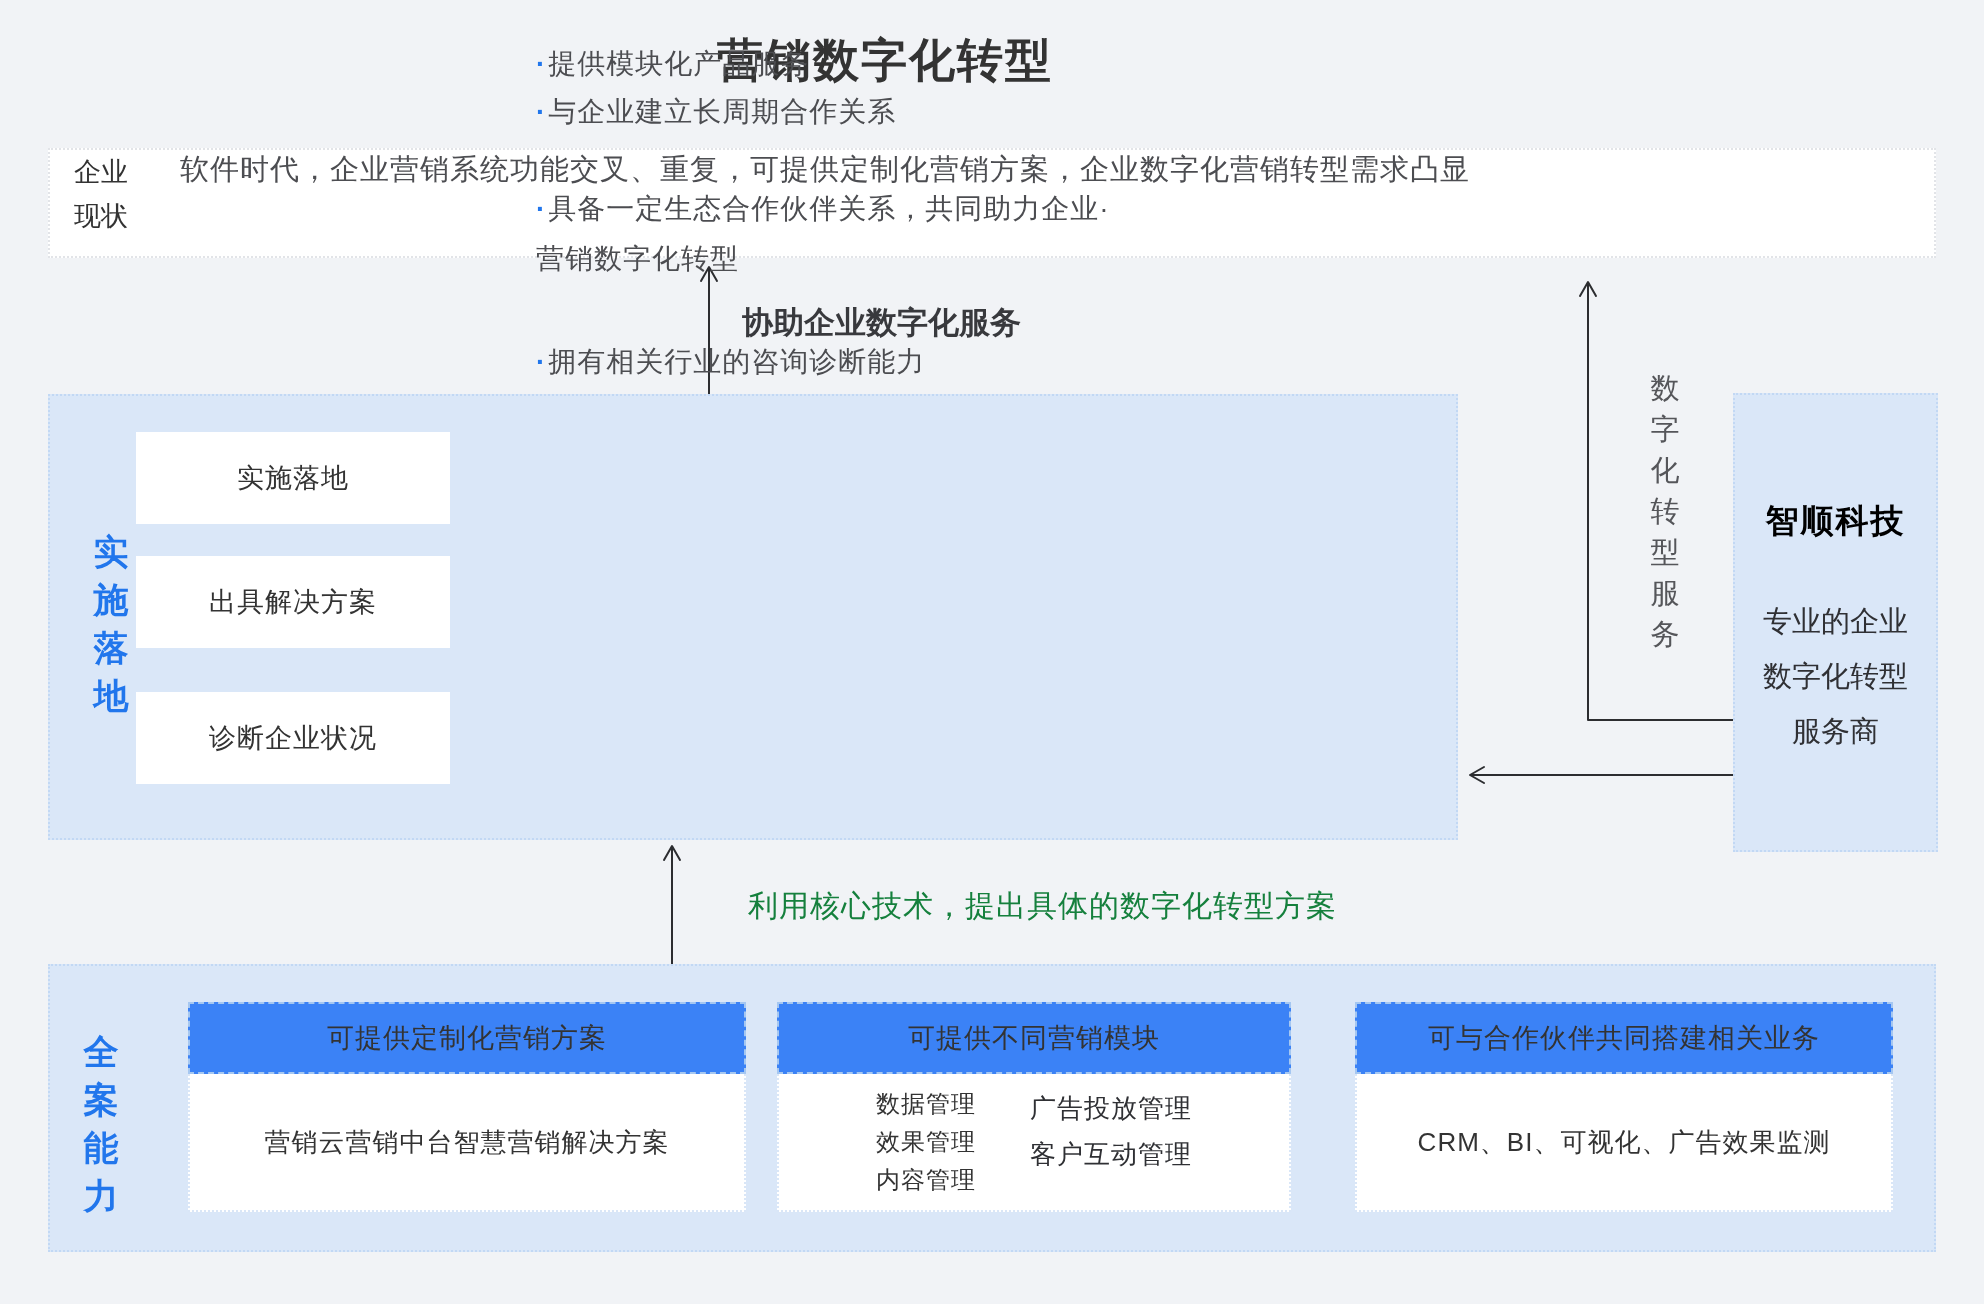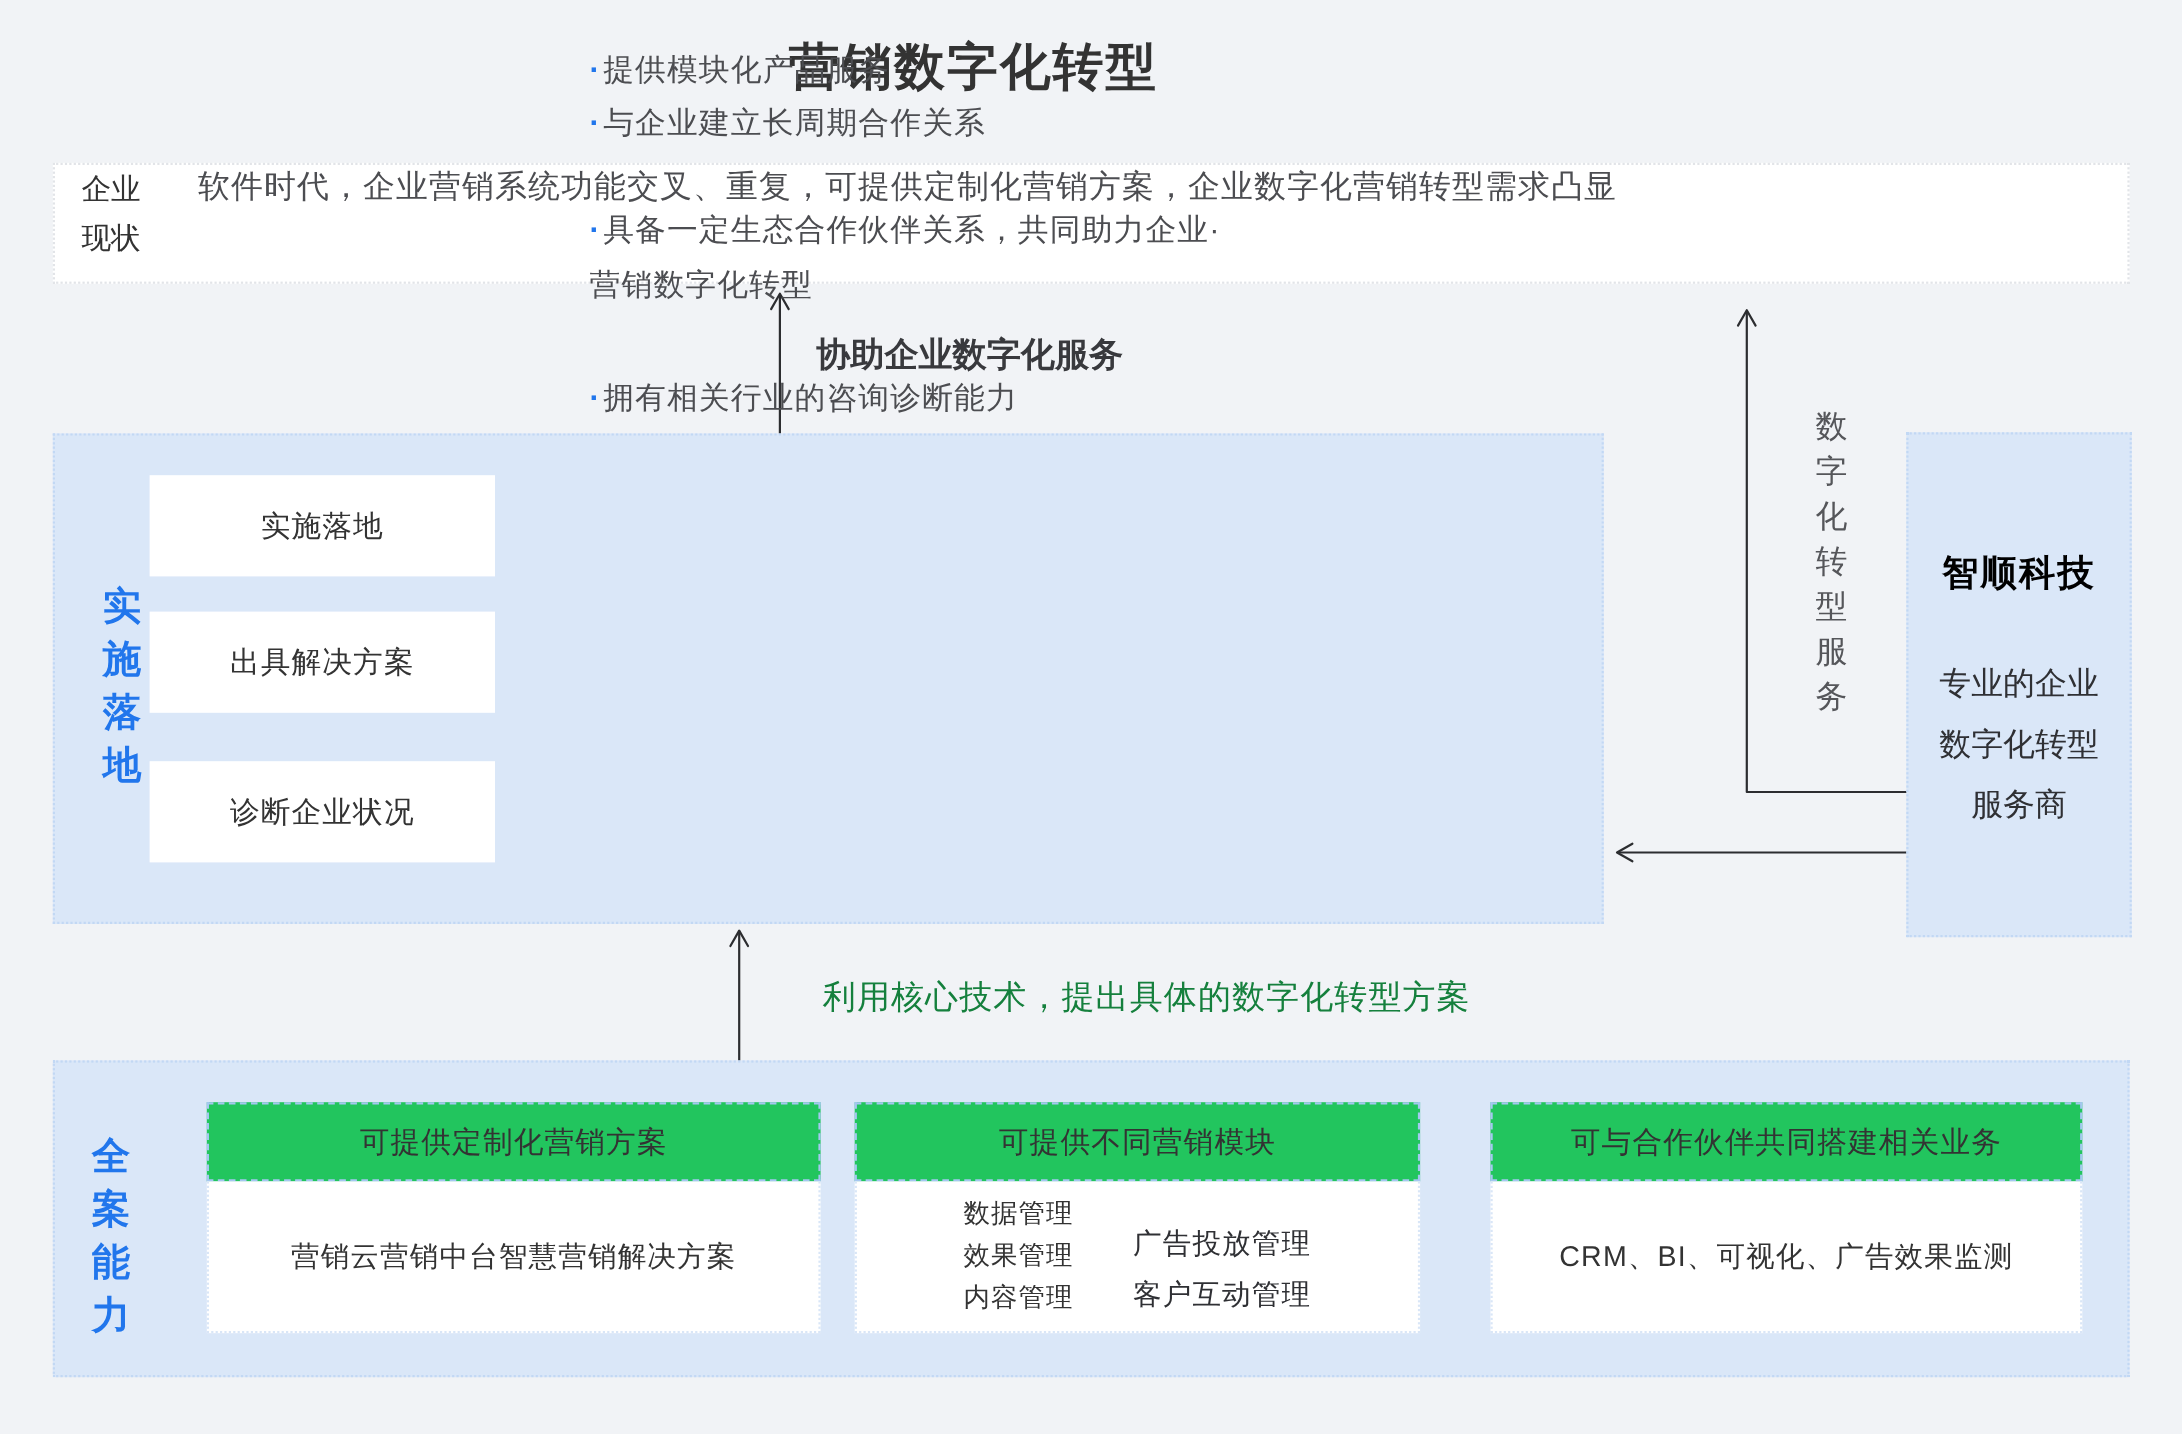--- a/index.html
+++ b/index.html
@@ -59,33 +59,33 @@
     position:absolute;left:1645px;top:368px;width:40px;font-size:29px;color:#55565a;
     line-height:41px;word-break:break-all;text-align:center;
   }
   
   .cap-panel{
     position:absolute;left:48px;top:964px;width:1888px;height:288px;
     background:#dae7f8;border:2px dotted #c2d8f4;box-sizing:border-box;
   }
   .cap-col{position:absolute;top:1002px;}
   .cap-col .col-header{
-    height:72px;background:#22c55e;border:2px dashed #a5c7f1;box-sizing:border-box;
+    height:72px;background:#3b82f6;border:2px dashed #a5c7f1;box-sizing:border-box;
     display:flex;align-items:center;justify-content:center;
     font-size:27px;font-weight:500;color:#333;letter-spacing:1px;
   }
   .cap-col .col-body{
     height:138px;background:#ffffff;border:2px dotted #d9e6f7;border-top:none;box-sizing:border-box;
     display:flex;align-items:center;justify-content:center;
     font-size:26px;color:#333;letter-spacing:1px;
   }
   .col1{left:188px;width:558px;}
   .col2{left:777px;width:514px;}
   .col3{left:1355px;width:538px;}
-  .module-groups{display:flex;align-items:flex-end;gap:54px;}
+  .module-groups{display:flex;align-items:flex-start;gap:54px;}
   .module-stack-a{font-size:24px;line-height:38px;text-align:center;color:#333;}
   .module-stack-b{font-size:26px;line-height:46px;text-align:center;color:#2f3034;font-weight:500;}
 </style>
 </head>
 <body>
 
 <div class="stage">
 
   <div class="page-title">营销数字化转型</div>
 

